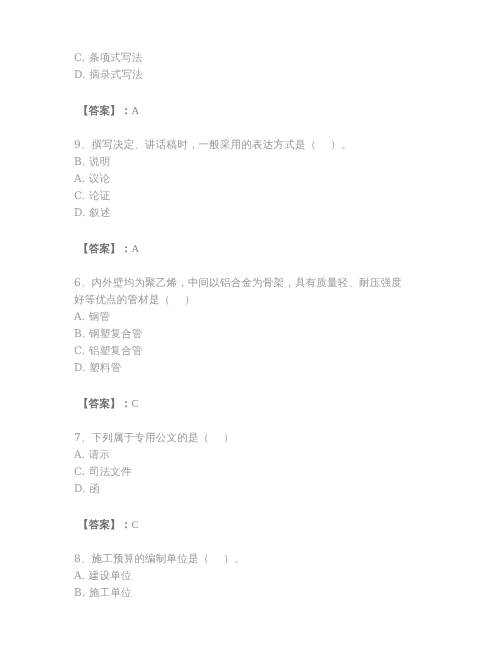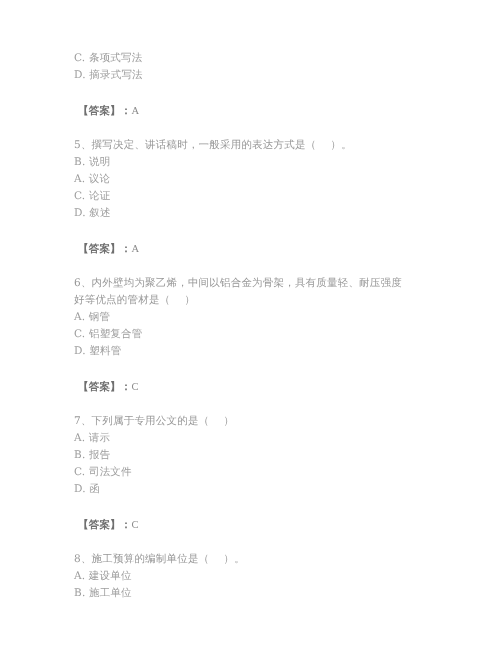--- a/index.html
+++ b/index.html
@@ -63,43 +63,43 @@
 <div class="page">
   <div class="content" id="question-list">
       <div class="blk">
         <div class="line opt">C. 条项式写法</div>
         <div class="line opt">D. 摘录式写法</div>
         <div class="gap-answer"></div>
         <div class="answer-line"><span>【答案】：</span><span class="ans-val">A</span></div>
       </div>
       <div class="gap-block"></div>
       <div class="blk">
-        <div class="line stem">5、撰写决定、讲话稿时，一般采用的表达方式是（    ）。</div>
+        <div class="line stem">9、撰写决定、讲话稿时，一般采用的表达方式是（    ）。</div>
         <div class="line opt">B. 说明</div>
         <div class="line opt">A. 议论</div>
         <div class="line opt">C. 论证</div>
         <div class="line opt">D. 叙述</div>
         <div class="gap-answer"></div>
         <div class="answer-line"><span>【答案】：</span><span class="ans-val">A</span></div>
       </div>
       <div class="gap-block"></div>
       <div class="blk">
         <div class="line stem">6、内外壁均为聚乙烯，中间以铝合金为骨架，具有质量轻、耐压强度</div>
         <div class="line stem">好等优点的管材是（    ）</div>
         <div class="line opt">A. 钢管</div>
+        <div class="line opt">B. 钢塑复合管</div>
         <div class="line opt">C. 铝塑复合管</div>
         <div class="line opt">D. 塑料管</div>
         <div class="gap-answer"></div>
         <div class="answer-line"><span>【答案】：</span><span class="ans-val">C</span></div>
       </div>
       <div class="gap-block"></div>
       <div class="blk">
         <div class="line stem">7、下列属于专用公文的是（    ）</div>
         <div class="line opt">A. 请示</div>
-        <div class="line opt">B. 报告</div>
         <div class="line opt">C. 司法文件</div>
         <div class="line opt">D. 函</div>
         <div class="gap-answer"></div>
         <div class="answer-line"><span>【答案】：</span><span class="ans-val">C</span></div>
       </div>
       <div class="gap-block"></div>
       <div class="blk">
         <div class="line stem">8、施工预算的编制单位是（    ）。</div>
         <div class="line opt">A. 建设单位</div>
         <div class="line opt">B. 施工单位</div>

